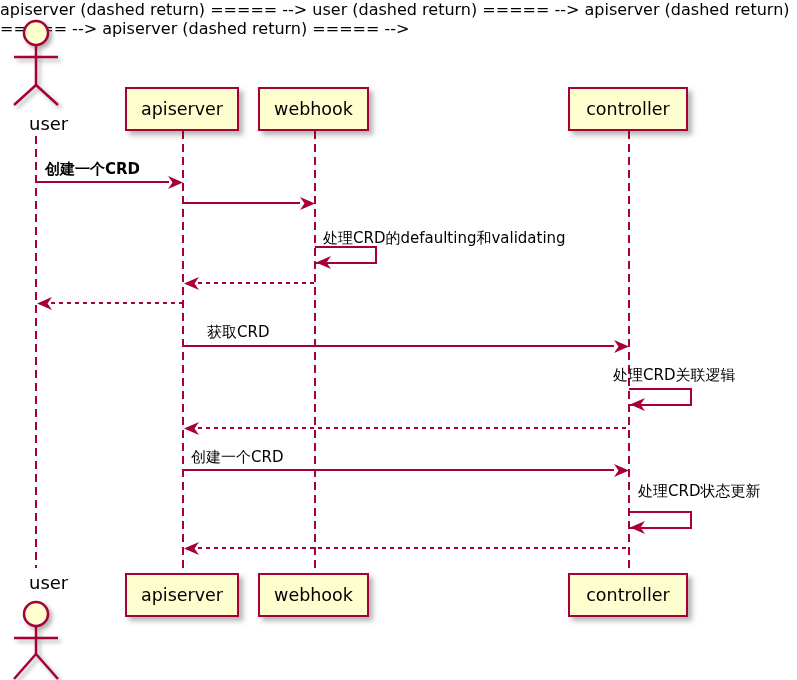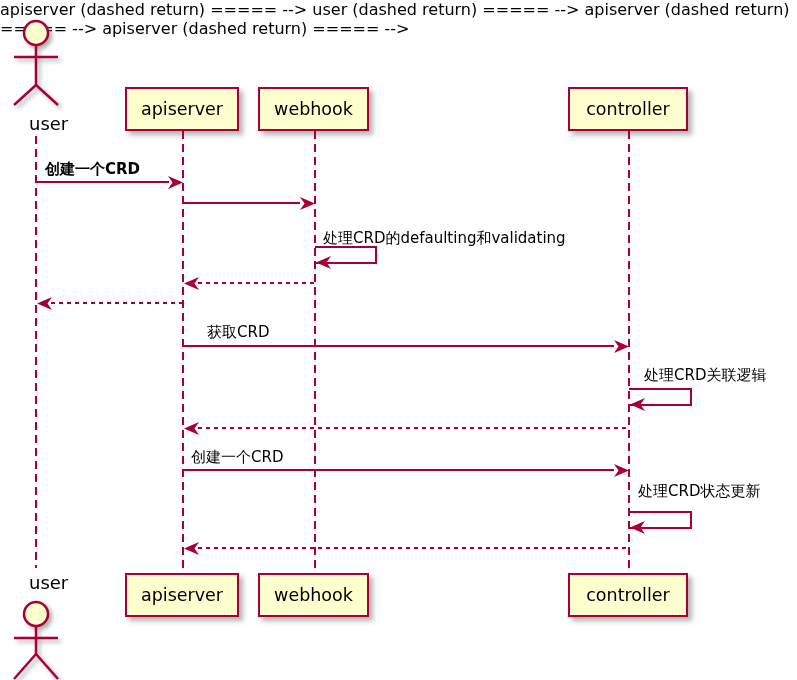--- a/index.html
+++ b/index.html
@@ -97,21 +97,21 @@
    user (dashed return) ===== --&gt;
   <div class="mline-dashed" style="left:51px;top:302px;width:131px;"></div>
   <div class="head-l" style="left:37px;top:297px;"></div>
 
   
   <div class="mlabel" style="left:191px;top:322px;margin-left:16px;">获取CRD</div>
   <div class="mline" style="left:183px;top:345px;width:431px;"></div>
   <div class="head-r" style="left:614px;top:340px;"></div>
 
   
-  <div class="mlabel" style="left:644px;top:365px;">处理CRD关联逻辑</div>
+  <div class="mlabel" style="left:613px;top:365px;">处理CRD关联逻辑</div>
   <div class="selfloop" style="left:629px;top:388px;"></div>
   <div class="head-l" style="left:630px;top:398px;"></div>
 
    apiserver (dashed return) ===== --&gt;
   <div class="mline-dashed" style="left:198px;top:427px;width:430px;"></div>
   <div class="head-l" style="left:184px;top:422px;"></div>
 
   
   <div class="mlabel" style="left:191px;top:447px;">创建一个CRD</div>
   <div class="mline" style="left:183px;top:469px;width:431px;"></div>

